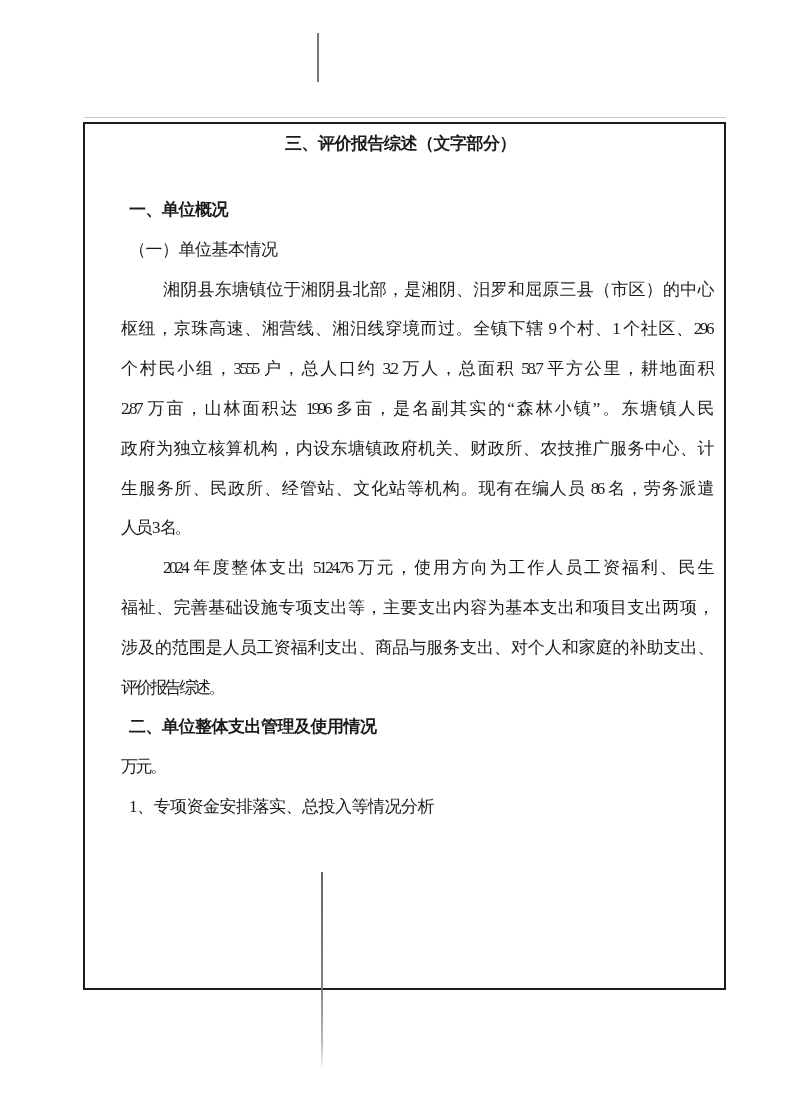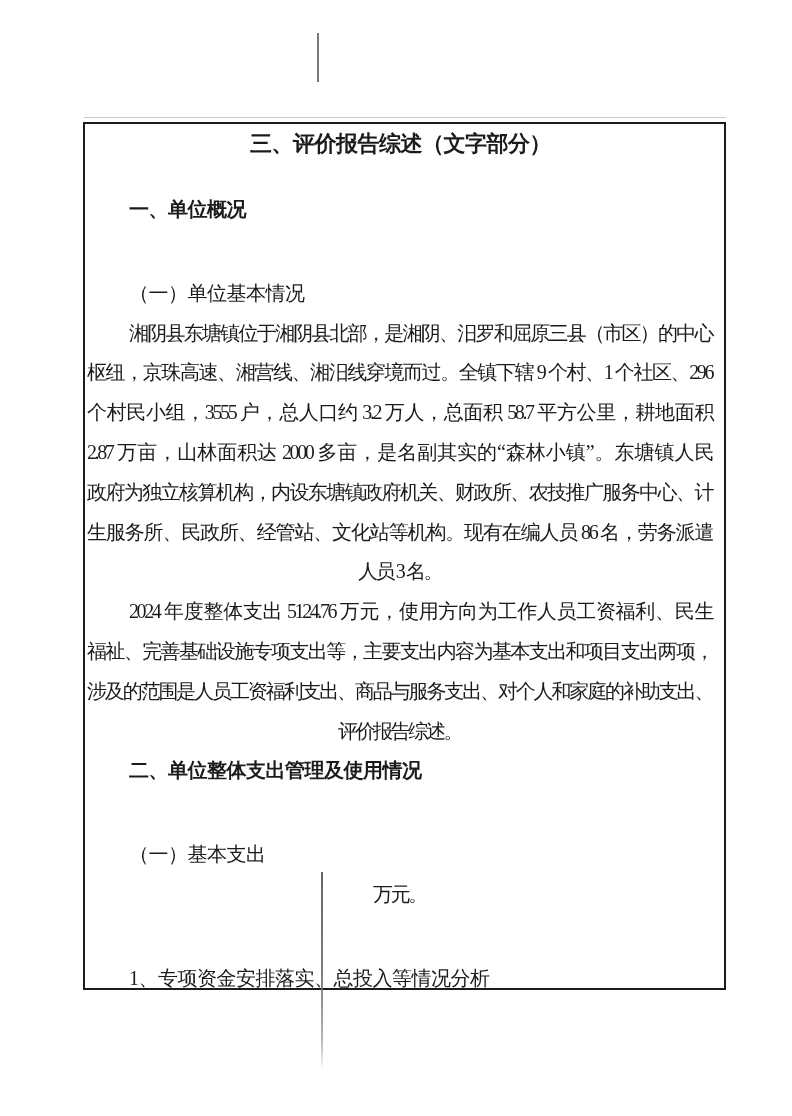--- a/index.html
+++ b/index.html
@@ -47,82 +47,80 @@
     box-sizing: border-box;
     background: #ffffff;
   }
 
   .title {
     margin: 6px 10px 0 2px;
     line-height: 28px;
     text-align: center;
     font-family: "Liberation Sans", "DejaVu Sans", sans-serif;
     font-weight: 700;
-    font-size: 22px;
+    font-size: 17px;
     letter-spacing: -0.5px;
   }
 
   .lines {
     margin: 32px 12px 0 2px;  
   }
 
   .line {
     height: 39.8px;
     line-height: 39.8px;
-    font-size: 20px;
+    font-size: 17px;
     white-space: nowrap;
     overflow: visible;
   }
 
   
-  .first, .cont, .last { letter-spacing: -2.4px; white-space: normal; }
+  .first, .cont, .last { letter-spacing: -2.4px; white-space: normal; margin-left: 34px; }
 
   .first { padding-left: 42px; text-align: justify; text-align-last: justify; }
   .cont  { text-align: justify; text-align-last: justify; font-family: Liberation Serif, serif; }
-  .last  { text-align: center; }
+  .last  { text-align: left; }
 
   .h1 {
     padding-left: 42px;
     font-family: "Liberation Sans", "DejaVu Sans", sans-serif;
     font-weight: 700;
     letter-spacing: -0.5px;
   }
   .h2, .h3 {
     padding-left: 42px;
     letter-spacing: -0.5px;
-    margin-top: 44px;
   }
 </style>
 </head>
 <body>
 
 <div class="page" style="color: rgb(27, 27, 27); background: rgb(255, 255, 255);">
 
   <span class="fold fold-top"></span>
   <span class="fold fold-mid"></span>
   <span class="ghost-top"></span>
 
   <div class="doc-box" style="border-color: rgb(28, 28, 28);">
     <div class="title">三、评价报告综述（文字部分）</div>
     <div class="lines">
         <div class="line h1">一、单位概况</div>
         <div class="line h2">（一）单位基本情况</div>
         <div class="line first">湘阴县东塘镇位于湘阴县北部，是湘阴、汨罗和屈原三县（市区）的中心</div>
         <div class="line cont">枢纽，京珠高速、湘营线、湘汨线穿境而过。全镇下辖 9 个村、1 个社区、296</div>
         <div class="line cont">个村民小组，3555 户，总人口约 3.2 万人，总面积 58.7 平方公里，耕地面积</div>
-        <div class="line cont">2.87 万亩，山林面积达 2000 多亩，是名副其实的“森林小镇”。东塘镇人民</div>
+        <div class="line cont">2.87 万亩，山林面积达 1996 多亩，是名副其实的“森林小镇”。东塘镇人民</div>
         <div class="line cont">政府为独立核算机构，内设东塘镇政府机关、财政所、农技推广服务中心、计</div>
         <div class="line cont">生服务所、民政所、经管站、文化站等机构。现有在编人员 86 名，劳务派遣</div>
         <div class="line last">人员 3 名。</div>
         <div class="line first">2024 年度整体支出 5124.76 万元，使用方向为工作人员工资福利、民生</div>
         <div class="line cont">福祉、完善基础设施专项支出等，主要支出内容为基本支出和项目支出两项，</div>
         <div class="line cont">涉及的范围是人员工资福利支出、商品与服务支出、对个人和家庭的补助支出、</div>
         <div class="line last">评价报告综述。</div>
         <div class="line h1">二、单位整体支出管理及使用情况</div>
-        <div class="line h2">（一）基本支出</div>
         <div class="line last">万元。</div>
         <div class="line h3">1、专项资金安排落实、总投入等情况分析</div>
       </div>
   </div>
 
   <span class="fold fold-bottom"></span>
 
 </div>
 
 </body></html>

